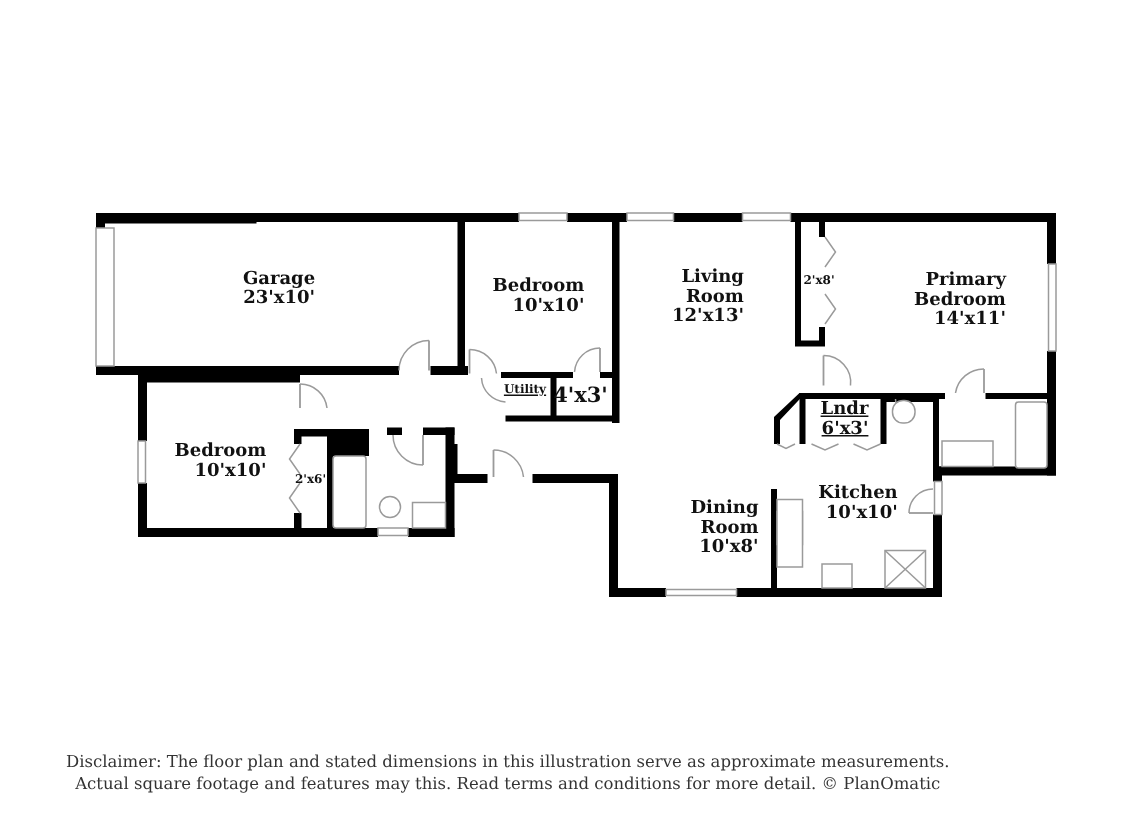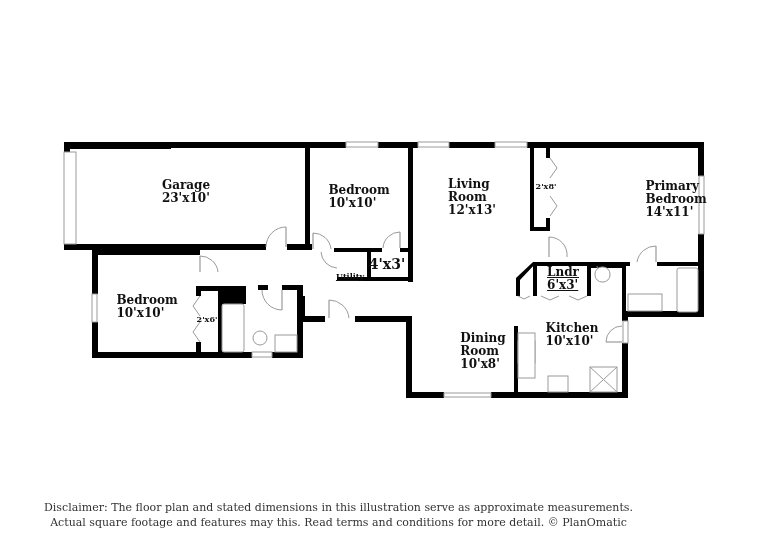--- a/index.html
+++ b/index.html
@@ -4,21 +4,21 @@
   <style>
     html, body { margin: 0; padding: 0; background: #ffffff; }
     body { width: 762px; height: 554px; position: relative; overflow: hidden; font-family: "DejaVu Serif", serif; }
     #plan { position: absolute; left: 0; top: 0; width: 762px; height: 554px; }
     .wall { fill: #000; }
     .win { fill: #fff; stroke: #9a9a9a; stroke-width: 1; }
     .door-arc { fill: none; stroke: #9a9a9a; stroke-width: 1; }
     .door-leaf { stroke: #9a9a9a; stroke-width: 1.2; }
     .fix { fill: #fff; stroke: #9a9a9a; stroke-width: 1; }
     .room-label {
-      position: absolute; text-align: left; font-family: "DejaVu Serif", serif;
+      position: absolute; text-align: right; font-family: "DejaVu Serif", serif;
       font-weight: bold; color: #111; line-height: 1.1; white-space: nowrap;
       transform: translateX(-50%);
     }
     .room-label .n { font-size: 12px; display: block; }
     .room-label .d { font-size: 12px; display: block; }
     .room-label.small .n, .room-label.small .d { font-size: 14px; }
     .room-label.tiny .n { font-size: 8px; }
     .footer {
       position: absolute; left: 0; width: 677px; top: 500px; text-align: center;
       font-family: "DejaVu Serif", serif; font-size: 11px; color: #333; line-height: 15px;
@@ -171,29 +171,29 @@
   </div>
   <div class="room-label" style="left:359px;top:184px;">
     <span class="n">Bedroom</span>
     <span class="d">10'x10'</span>
   </div>
   <div class="room-label" style="left:472px;top:178px;">
     <span class="n" style="white-space:pre-line;">Living
 Room</span>
     <span class="d">12'x13'</span>
   </div>
-  <div class="room-label" style="left:676px;top:180px;">
+  <div class="room-label" style="left:640px;top:180px;">
     <span class="n" style="white-space:pre-line;">Primary
 Bedroom</span>
     <span class="d">14'x11'</span>
   </div>
   <div class="room-label tiny" style="left:546px;top:182px;">
     <span class="n">2'x8'</span>
   </div>
-  <div class="room-label tiny" style="left:350px;top:272px;text-decoration:underline;">
+  <div class="room-label tiny" style="left:350px;top:255px;text-decoration:underline;">
     <span class="n">Utility</span>
   </div>
   <div class="room-label small" style="left:387px;top:257px;">
     <span class="n">4'x3'</span>
   </div>
   <div class="room-label" style="left:563px;top:266px;text-decoration:underline;">
     <span class="n">Lndr</span>
     <span class="d">6'x3'</span>
   </div>
   <div class="room-label" style="left:147px;top:294px;">

